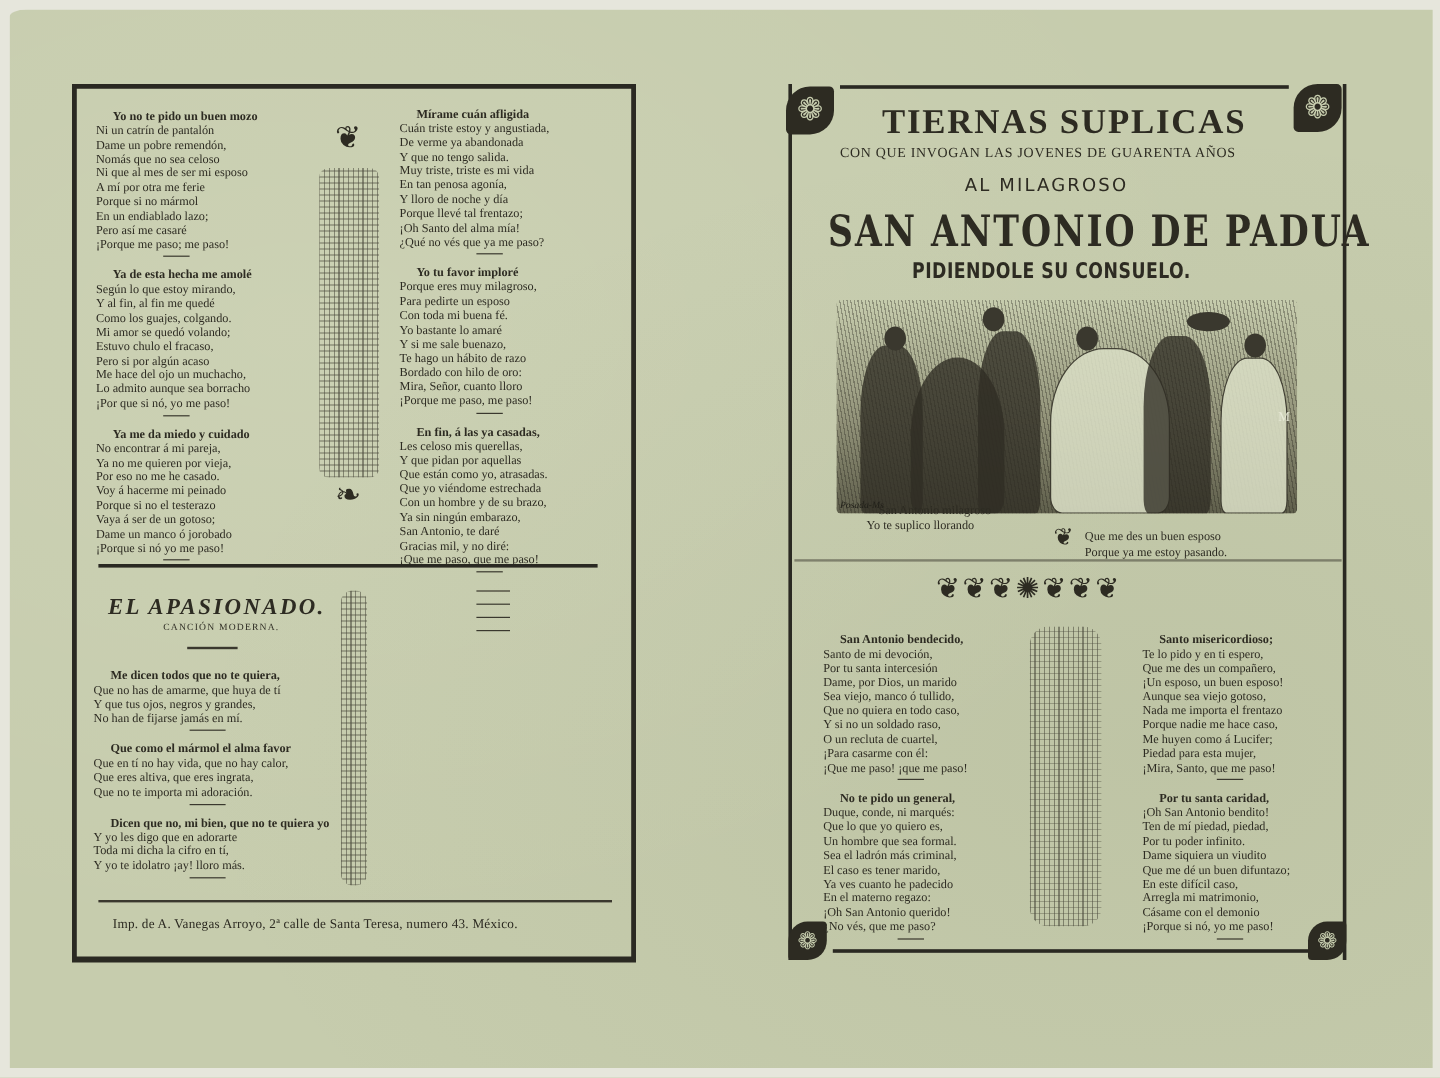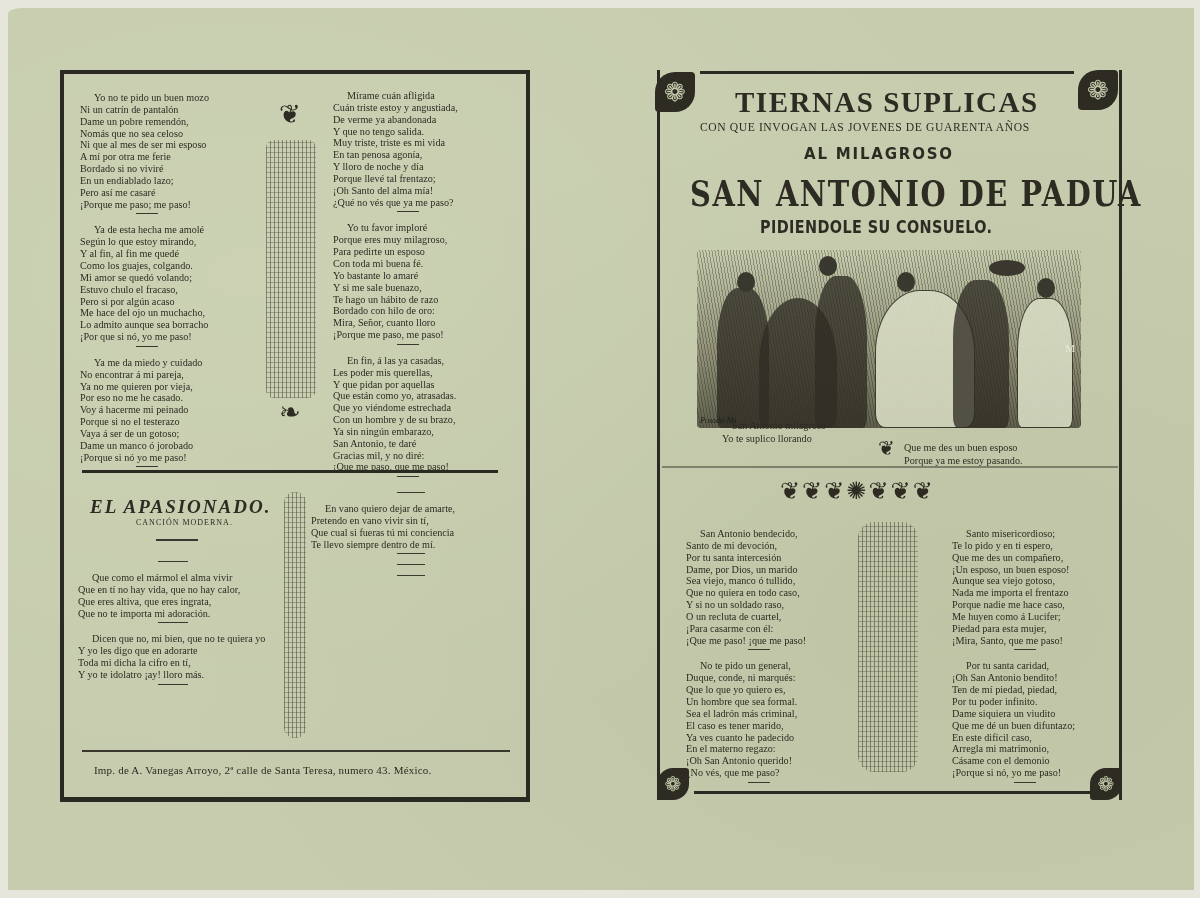--- a/index.html
+++ b/index.html
@@ -27,21 +27,21 @@
     border-right: 4px solid #2a2922;
     border-top: 4px solid #2a2922;
     border-bottom: 5px solid #2a2922;
   }
   .poem {
     position: absolute;
     font-size: 10.2px; line-height: 11.85px;
     white-space: nowrap;
   }
   .stanza { margin-bottom: 2px; }
-  .stanza .line:first-child { padding-left: 14px; }
+  .stanza .line:first-child { padding-left: 14px; font-weight: bold; }
   .sep {
     width: 22px; height: 0; border-top: 1.5px solid #3a382e;
     margin: 3px 0 10px 0;
   }
   .sep.center-l { margin-left: 56px; }
   .sep.center-r { margin-left: 64px; }
 
   .woodcut-strip {
     position: absolute;
     background:
@@ -96,21 +96,21 @@
     font-size: 29px; font-weight: bold; letter-spacing: 1.5px; white-space: nowrap;
     font-family: "Liberation Serif", serif;
     transform: scaleX(1.0);
   }
   .t-sub {
     position: absolute; left: 700px; top: 121px;
     font-size: 11.6px; letter-spacing: 0.6px; white-space: nowrap;
   }
   .t-mil {
     position: absolute; left: 804px; top: 145px;
-    font-size: 15px; font-weight: bold; letter-spacing: 1.8px; white-space: nowrap;
+    font-size: 15px; font-weight: normal; letter-spacing: 1.8px; white-space: nowrap;
     font-family: "DejaVu Sans", sans-serif;
   }
   .t-san {
     position: absolute; left: 690px; top: 172px;
     font-size: 36px; font-weight: bold; white-space: nowrap;
     font-family: "DejaVu Serif", serif;
     transform: scaleX(0.80); transform-origin: left top;
     letter-spacing: 2px;
   }
   .t-pid {
@@ -160,21 +160,21 @@
 <div class="left-frame"></div>
 
 <div class="poem ink" style="left:80px; top:92px;">
   <div class="stanza">
     <div class="line">Yo no te pido un buen mozo</div>
     <div class="line">Ni un catrín de pantalón</div>
     <div class="line">Dame un pobre remendón,</div>
     <div class="line">Nomás que no sea celoso</div>
     <div class="line">Ni que al mes de ser mi esposo</div>
     <div class="line">A mí por otra me ferie</div>
-    <div class="line">Bordado si no viviré</div>
+    <div class="line">Porque si no mármol</div>
     <div class="line">En un endiablado lazo;</div>
     <div class="line">Pero así me casaré</div>
     <div class="line">¡Porque me paso; me paso!</div>
   </div>
   <div class="sep center-l"></div>
   <div class="stanza">
     <div class="line">Ya de esta hecha me amolé</div>
     <div class="line">Según lo que estoy mirando,</div>
     <div class="line">Y al fin, al fin me quedé</div>
     <div class="line">Como los guajes, colgando.</div>
@@ -226,67 +226,67 @@
     <div class="line">Yo bastante lo amaré</div>
     <div class="line">Y si me sale buenazo,</div>
     <div class="line">Te hago un hábito de razo</div>
     <div class="line">Bordado con hilo de oro:</div>
     <div class="line">Mira, Señor, cuanto lloro</div>
     <div class="line">¡Porque me paso, me paso!</div>
   </div>
   <div class="sep center-r"></div>
   <div class="stanza">
     <div class="line">En fin, á las ya casadas,</div>
-    <div class="line">Les poder mis querellas,</div>
+    <div class="line">Les celoso mis querellas,</div>
     <div class="line">Y que pidan por aquellas</div>
     <div class="line">Que están como yo, atrasadas.</div>
     <div class="line">Que yo viéndome estrechada</div>
     <div class="line">Con un hombre y de su brazo,</div>
     <div class="line">Ya sin ningún embarazo,</div>
     <div class="line">San Antonio, te daré</div>
     <div class="line">Gracias mil, y no diré:</div>
     <div class="line">¡Que me paso, que me paso!</div>
   </div>
   <div class="sep center-r"></div>
 </div>
 
 <div class="hr-thick" style="left:82px; top:470px; width:416px;"></div>
 
 <div class="apas-title ink">EL APASIONADO.</div>
 <div class="apas-sub ink">CANCIÓN MODERNA.</div>
 <div class="hr-thin" style="left:156px; top:539px; width:42px;"></div>
 
 <div class="poem ink" style="left:78px; top:558px;">
+  <div class="stanza">
+    <div class="line">Me dicen todos que no te quiera,</div>
+    <div class="line">Que no has de amarme, que huya de tí</div>
+    <div class="line">Y que tus ojos, negros y grandes,</div>
+    <div class="line">No han de fijarse jamás en mí.</div>
+  </div>
   <div class="sep" style="margin-left:80px; width:30px;"></div>
   <div class="stanza">
-    <div class="line">Que como el mármol el alma vivir</div>
+    <div class="line">Que como el mármol el alma favor</div>
     <div class="line">Que en tí no hay vida, que no hay calor,</div>
     <div class="line">Que eres altiva, que eres ingrata,</div>
     <div class="line">Que no te importa mi adoración.</div>
   </div>
   <div class="sep" style="margin-left:80px; width:30px;"></div>
   <div class="stanza">
     <div class="line">Dicen que no, mi bien, que no te quiera yo</div>
     <div class="line">Y yo les digo que en adorarte</div>
     <div class="line">Toda mi dicha la cifro en tí,</div>
     <div class="line">Y yo te idolatro ¡ay! lloro más.</div>
   </div>
   <div class="sep" style="margin-left:80px; width:30px;"></div>
 </div>
 
 <div class="woodcut-strip" style="left:284px; top:492px; width:22px; height:246px; border-radius:10px;"></div>
 
 <div class="poem ink" style="left:311px; top:489px;">
   <div class="sep" style="margin-left:86px; width:28px;"></div>
-  <div class="stanza">
-    <div class="line">En vano quiero dejar de amarte,</div>
-    <div class="line">Pretendo en vano vivir sin tí,</div>
-    <div class="line">Que cual si fueras tú mi conciencia</div>
-    <div class="line">Te llevo siempre dentro de mí.</div>
-  </div>
   <div class="sep" style="margin-left:86px; width:28px;"></div>
   <div class="sep" style="margin-left:86px; width:28px;"></div>
   <div class="sep" style="margin-left:86px; width:28px;"></div>
 </div>
 
 <div class="hr-thin" style="left:82px; top:750px; width:428px;"></div>
 <div class="imprint ink">Imp. de A. Vanegas Arroyo, 2ª calle de Santa Teresa, numero 43. México.</div>
 
 <div class="right-frame"></div>
 <div class="frame-top" style="left:700px; top:71px; width:374px;"></div>

